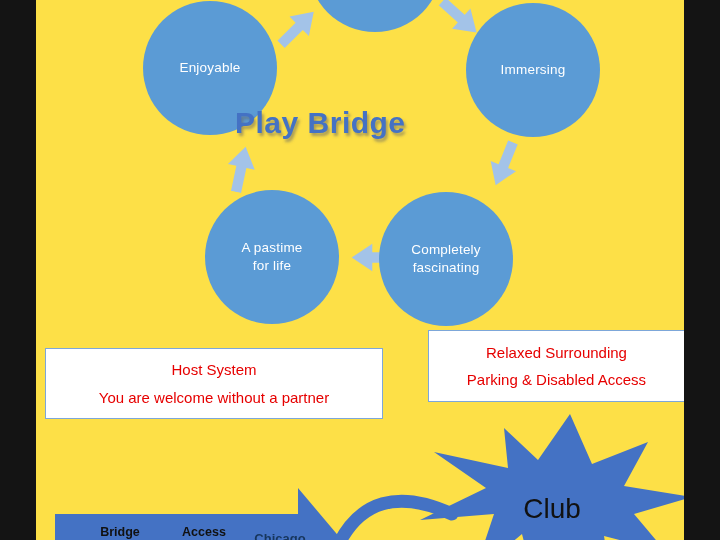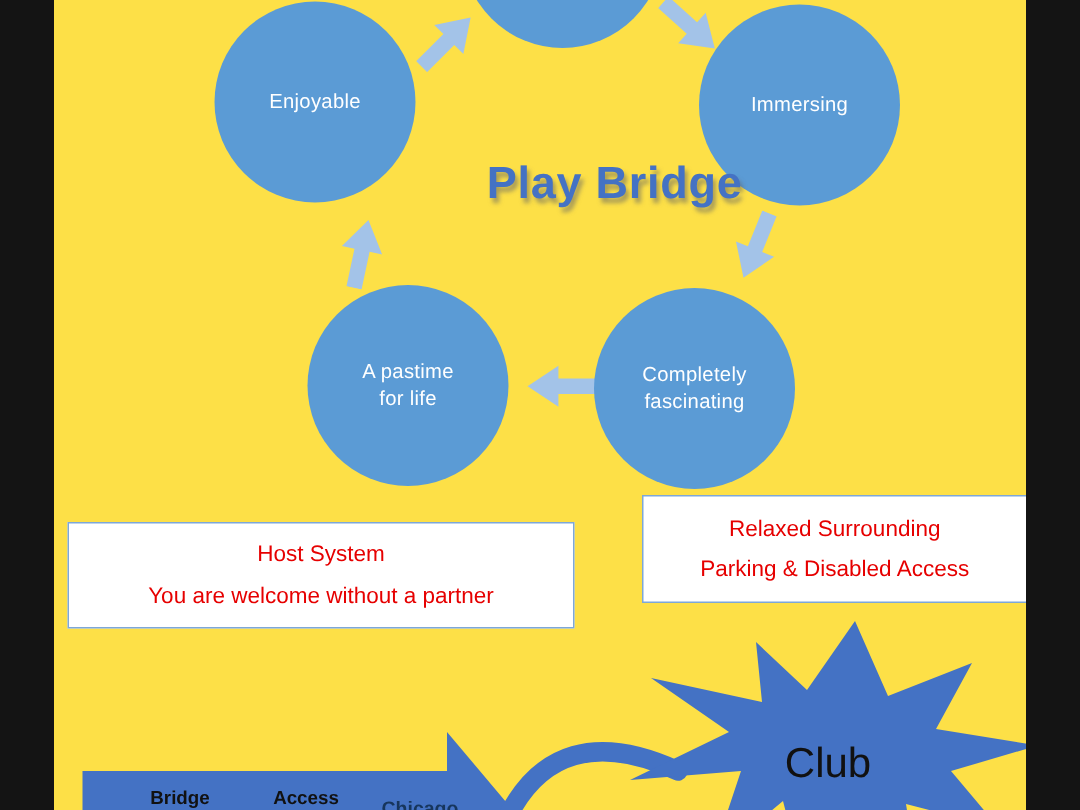--- a/index.html
+++ b/index.html
@@ -20,21 +20,21 @@
     text-align:center; font-size:13.5px; line-height:1.3; letter-spacing:.2px;
   }
   .clabel { display:block; }
 
   
   .cycarrow { position:absolute; width:48px; height:31px; z-index:5; }
   .cycarrow path { fill:#a3c3e8; }
 
   .title {
     position:absolute; left:235px; top:106px; width:260px; z-index:7;
-    text-align:right; font-size:30px; font-weight:700; color:#4472c4;
+    text-align:left; font-size:30px; font-weight:700; color:#4472c4;
     text-shadow:2px 3px 3px rgba(100,100,100,.55); letter-spacing:.5px;
   }
 
   
   .infobox {
     position:absolute; background:#ffffff; border:1px solid #7da7d9; z-index:8;
     display:flex; flex-direction:column; justify-content:space-evenly;
     text-align:center; color:#e60000; font-size:15px; padding:2px 4px;
   }
   .infobox.host { left:45px; top:348px; width:338px; height:71px; }
@@ -81,21 +81,21 @@
   <div class="circle" style="left:143px;top:1px">
     <span class="clabel">Enjoyable</span>
   </div>
   <div class="circle" style="left:466px;top:3px">
     <span class="clabel">Immersing</span>
   </div>
   <div class="circle" style="left:205px;top:190px">
     <span class="clabel">A pastime</span>
     <span class="clabel">for life</span>
   </div>
-  <div class="circle" style="left:396px;top:192px">
+  <div class="circle" style="left:379px;top:192px">
     <span class="clabel">Completely</span>
     <span class="clabel">fascinating</span>
   </div>
 
   <div class="title">Play Bridge</div>
 
   <div class="infobox relaxed">
     <div>Relaxed Surrounding</div>
     <div>Parking &amp; Disabled Access</div>
   </div>

